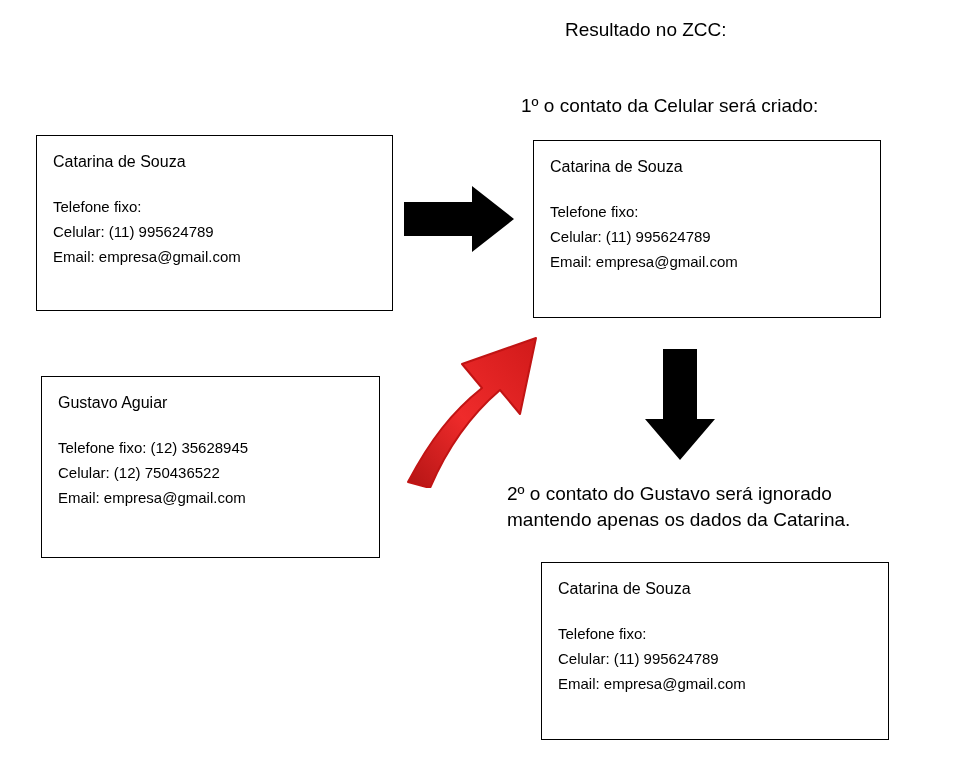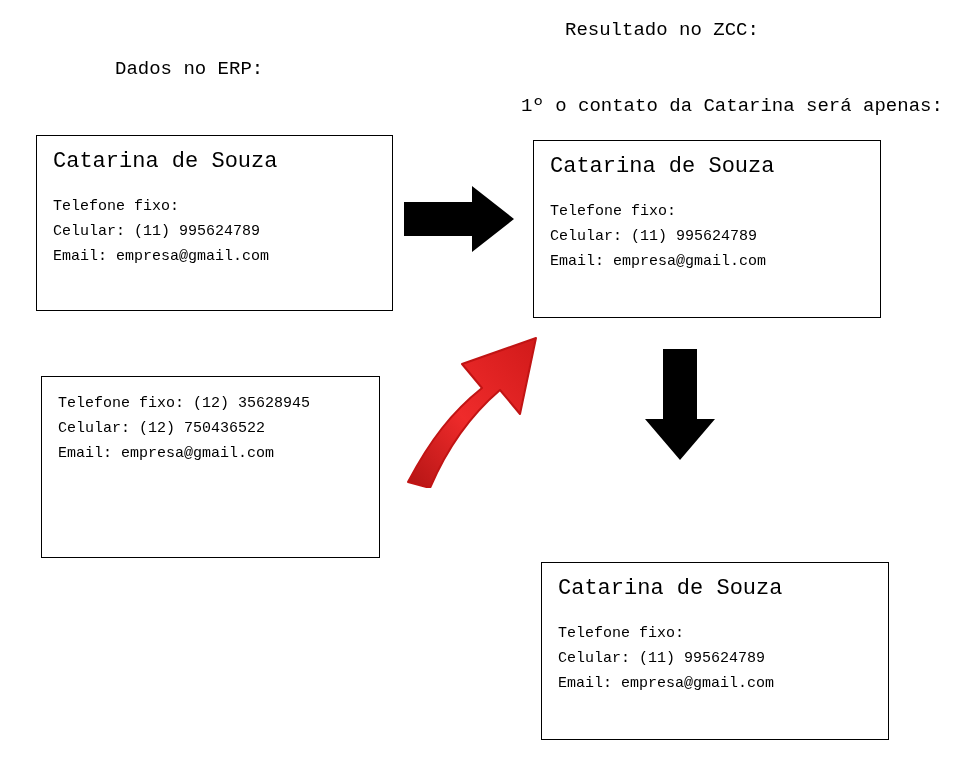--- a/index.html
+++ b/index.html
@@ -10,74 +10,75 @@
   body {
     font-family: "Liberation Sans", sans-serif;
     color: #000000;
   }
   #canvas {
     position: relative;
     width: 959px;
     height: 769px;
     overflow: hidden;
     background: #ffffff;
-    font-family: Liberation Mono, monospace;
   }
   .label {
     position: absolute;
     font-size: 19px;
     line-height: 24px;
     color: #000000;
     white-space: pre;
   }
   .multiline {
     white-space: pre-line;
   }
   .card {
     position: absolute;
     border: 1px solid #000000;
     background: #ffffff;
     box-sizing: border-box;
     padding: 14px 16px 16px 16px;
   }
   .card .name {
-    font-size: 22px;
+    font-size: 16px;
     line-height: 24px;
     margin-bottom: 20px;
   }
   .card .lines {
     font-size: 15px;
     line-height: 25px;
     white-space: pre-line;
   }
   .arrow {
     position: absolute;
   }
   svg { display: block; }
 </style>
 </head>
 <body>
 
 <div id="canvas">
 
   <div class="label" style="left:565px; top:18px;">Resultado no ZCC:</div>
 
-  <div class="label" style="left:115px; top:57px;">Dados no ERP:</div>
 
-  <div class="label" style="left:521px; top:94px;">1º o contato da Catarina será apenas:</div>
+  <div class="label" style="left:521px; top:94px;">1º o contato da Celular será criado:</div>
 
+  <div class="label multiline" style="left:507px; top:481px; line-height:26px;">2º o contato do Gustavo será ignorado
+mantendo apenas os dados da Catarina.</div>
 
   <div class="card" style="left:36px; top:135px; width:357px; height:176px;">
     <div class="name">Catarina de Souza</div>
     <div class="lines">Telefone fixo:
 Celular: (11) 995624789
 Email: empresa@gmail.com</div>
   </div>
 
   <div class="card" style="left:41px; top:376px; width:339px; height:182px;">
+    <div class="name">Gustavo Aguiar</div>
     <div class="lines">Telefone fixo: (12) 35628945
 Celular: (12) 750436522
 Email: empresa@gmail.com</div>
   </div>
 
   <div class="card" style="left:533px; top:140px; width:348px; height:178px;">
     <div class="name">Catarina de Souza</div>
     <div class="lines">Telefone fixo:
 Celular: (11) 995624789
 Email: empresa@gmail.com</div>

